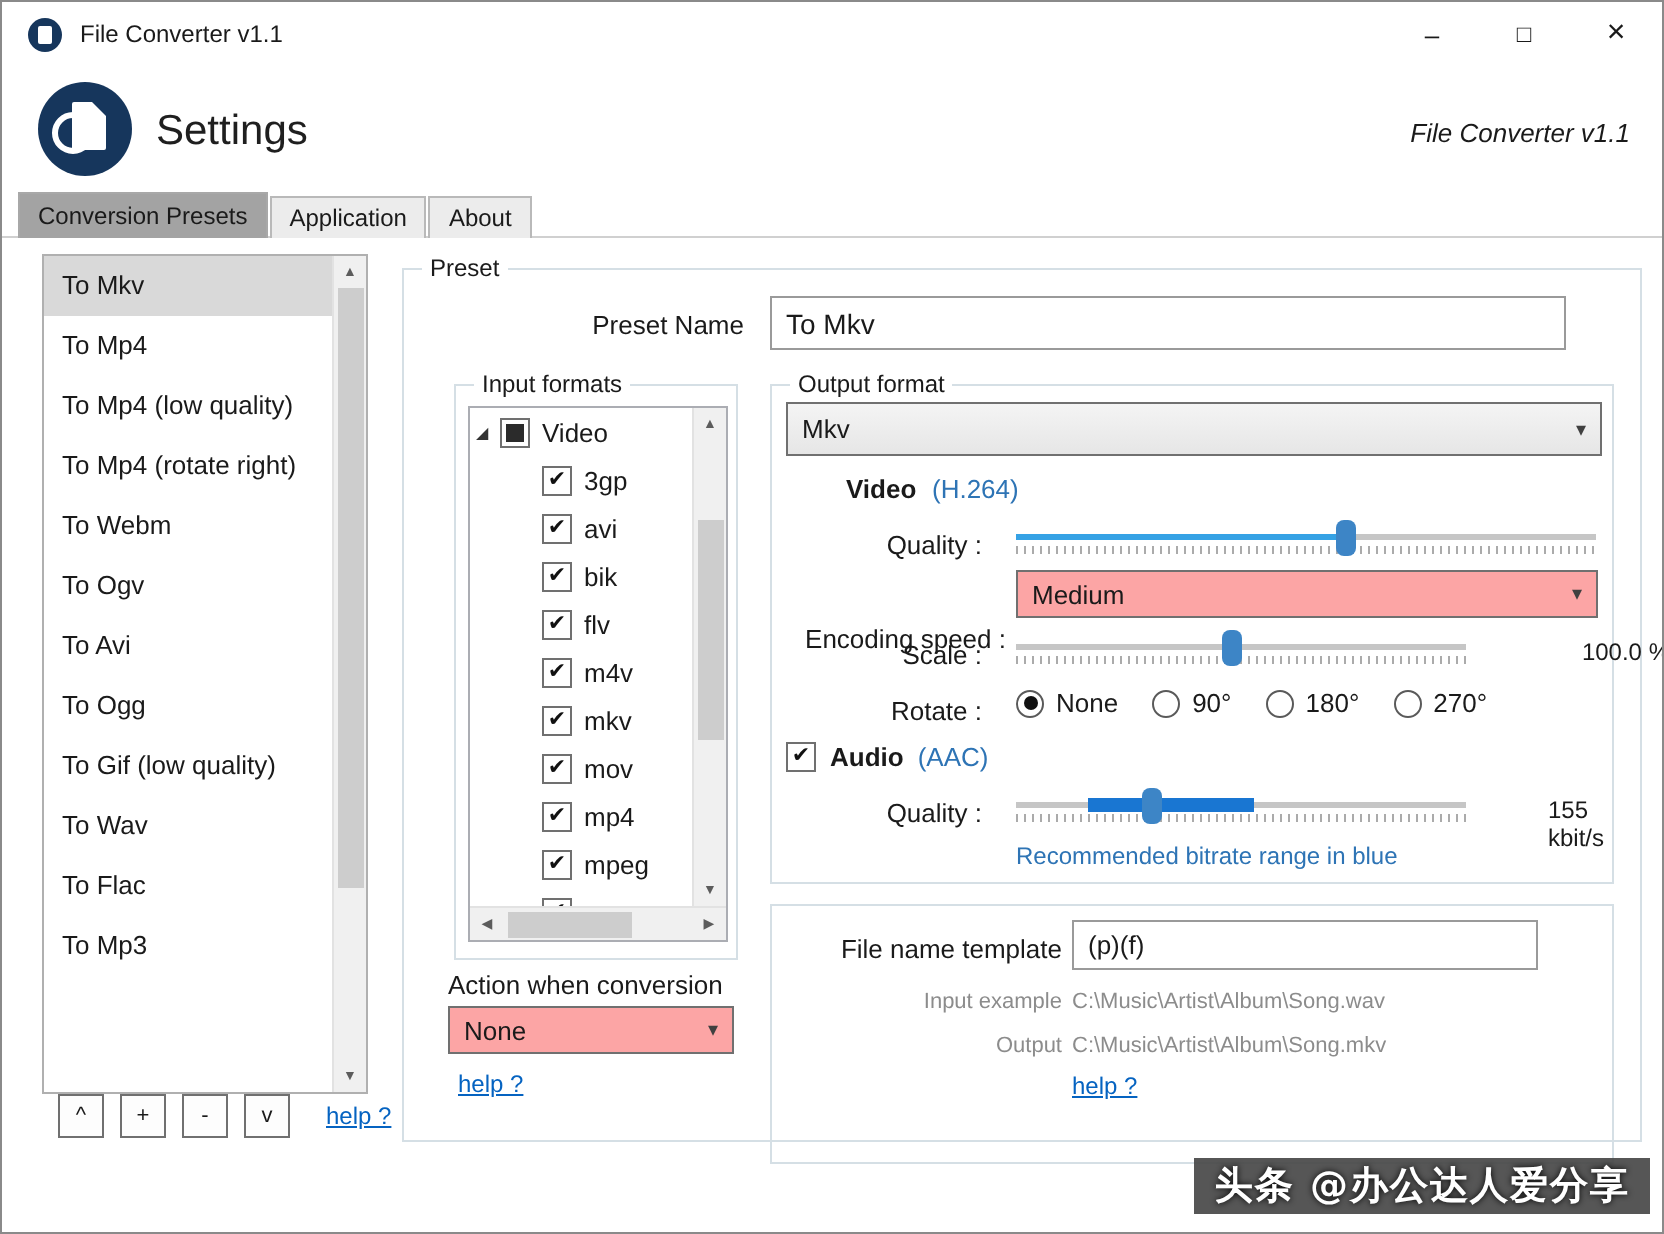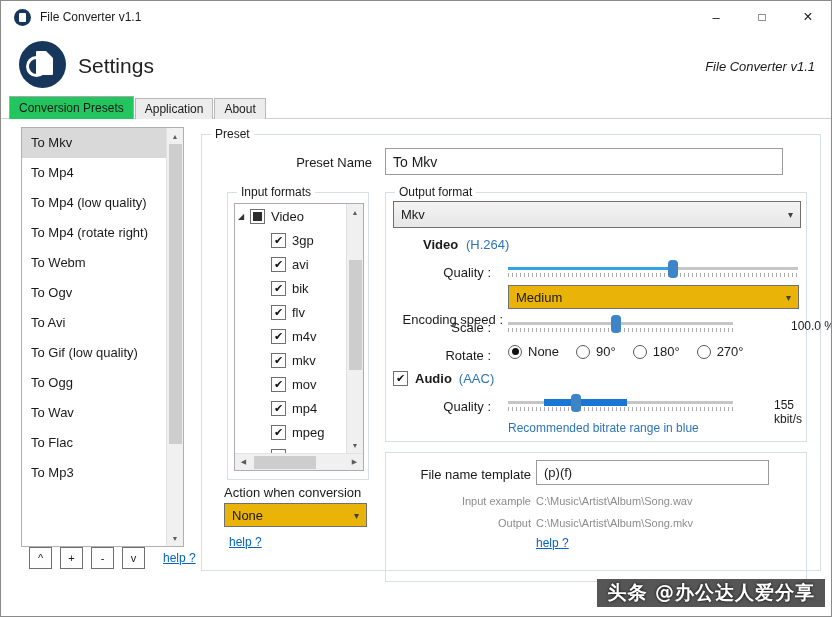--- a/index.html
+++ b/index.html
@@ -35,21 +35,21 @@
   .header-title { position:absolute; left:77px; top:53px; font-size:21px; color:#1f1f1f; }
   .header-version { position:absolute; right:16px; top:58px; font-size:13px;
                     font-style:italic; color:#1a1a1a; }
 
   
   .tabline { position:absolute; top:117px; left:0; right:0; height:1px; background:#d0d0d0; }
   .tabs { position:absolute; left:8px; top:95px; height:23px; display:flex;
           align-items:flex-end; z-index:3; }
   .tab { height:21px; padding:0 9px; display:flex; align-items:center; font-size:12px;
          background:#ececec; border:1px solid #b9b9b9; border-bottom:none; margin-right:1px; }
-  .tab.active { height:23px; background:#22c55e; border-color:#a8a8a8; position:relative; z-index:4; }
+  .tab.active { height:23px; background:#a3a3a3; border-color:#a8a8a8; position:relative; z-index:4; }
 
   
   .preset-list { position:absolute; left:20px; top:126px; width:163px; height:420px;
                  border:1px solid #b0b0b0; display:flex; background:#fff; }
   .preset-items { flex:1; overflow:hidden; }
   .preset-item { height:30px; line-height:30px; padding-left:9px; font-size:13px; }
   .preset-item.selected { background:#d9d9d9; }
   .vscroll { width:17px; background:#f0f0f0; border-left:1px solid #e2e2e2;
              display:flex; flex-direction:column; align-items:center; flex:none; }
   .scroll-arrow { height:16px; width:17px; display:flex; align-items:center;
@@ -70,21 +70,21 @@
   .groupbox-title { position:absolute; top:-8px; left:9px; background:#fff;
                     padding:0 4px; font-size:12px; }
 
   .label { position:absolute; font-size:13px; }
   .r { text-align:right; }
 
   .textbox { position:absolute; border:1px solid #9a9a9a; background:#fff;
              font-family:"Liberation Sans", sans-serif; font-size:14px;
              padding:0 7px; outline:none; color:#1a1a1a; }
 
-  .dropdown { position:absolute; background:#eab308; border:1px solid #707070;
+  .dropdown { position:absolute; background:#fca5a5; border:1px solid #707070;
               display:flex; align-items:center; padding:0 7px; font-size:13px; }
   .dropdown.gray { background:linear-gradient(#f4f4f4,#e6e6e6); }
   .chev { margin-left:auto; font-size:10px; color:#404040; }
 
   
   .formats-tree { position:absolute; left:6px; top:10px; width:130px; height:268px;
                   border:1px solid #abadb3; background:#fff; display:flex;
                   flex-direction:column; overflow:hidden; }
   .tree-body { display:flex; height:249px; }
   .tree-rows { flex:1; overflow:hidden; }
@@ -167,22 +167,22 @@
 
   <div class="preset-list">
     <div class="preset-items">
       <div class="preset-item selected">To Mkv</div>
       <div class="preset-item">To Mp4</div>
       <div class="preset-item">To Mp4 (low quality)</div>
       <div class="preset-item">To Mp4 (rotate right)</div>
       <div class="preset-item">To Webm</div>
       <div class="preset-item">To Ogv</div>
       <div class="preset-item">To Avi</div>
+      <div class="preset-item">To Ogg</div>
       <div class="preset-item">To Gif (low quality)</div>
-      <div class="preset-item">To Ogg</div>
       <div class="preset-item">To Wav</div>
       <div class="preset-item">To Flac</div>
       <div class="preset-item">To Mp3</div>
     </div>
     <div class="vscroll">
       <span class="scroll-arrow">▲</span>
       <div class="scroll-thumb list-thumb"></div>
       <div class="spacer"></div>
       <span class="scroll-arrow">▼</span>
     </div>

